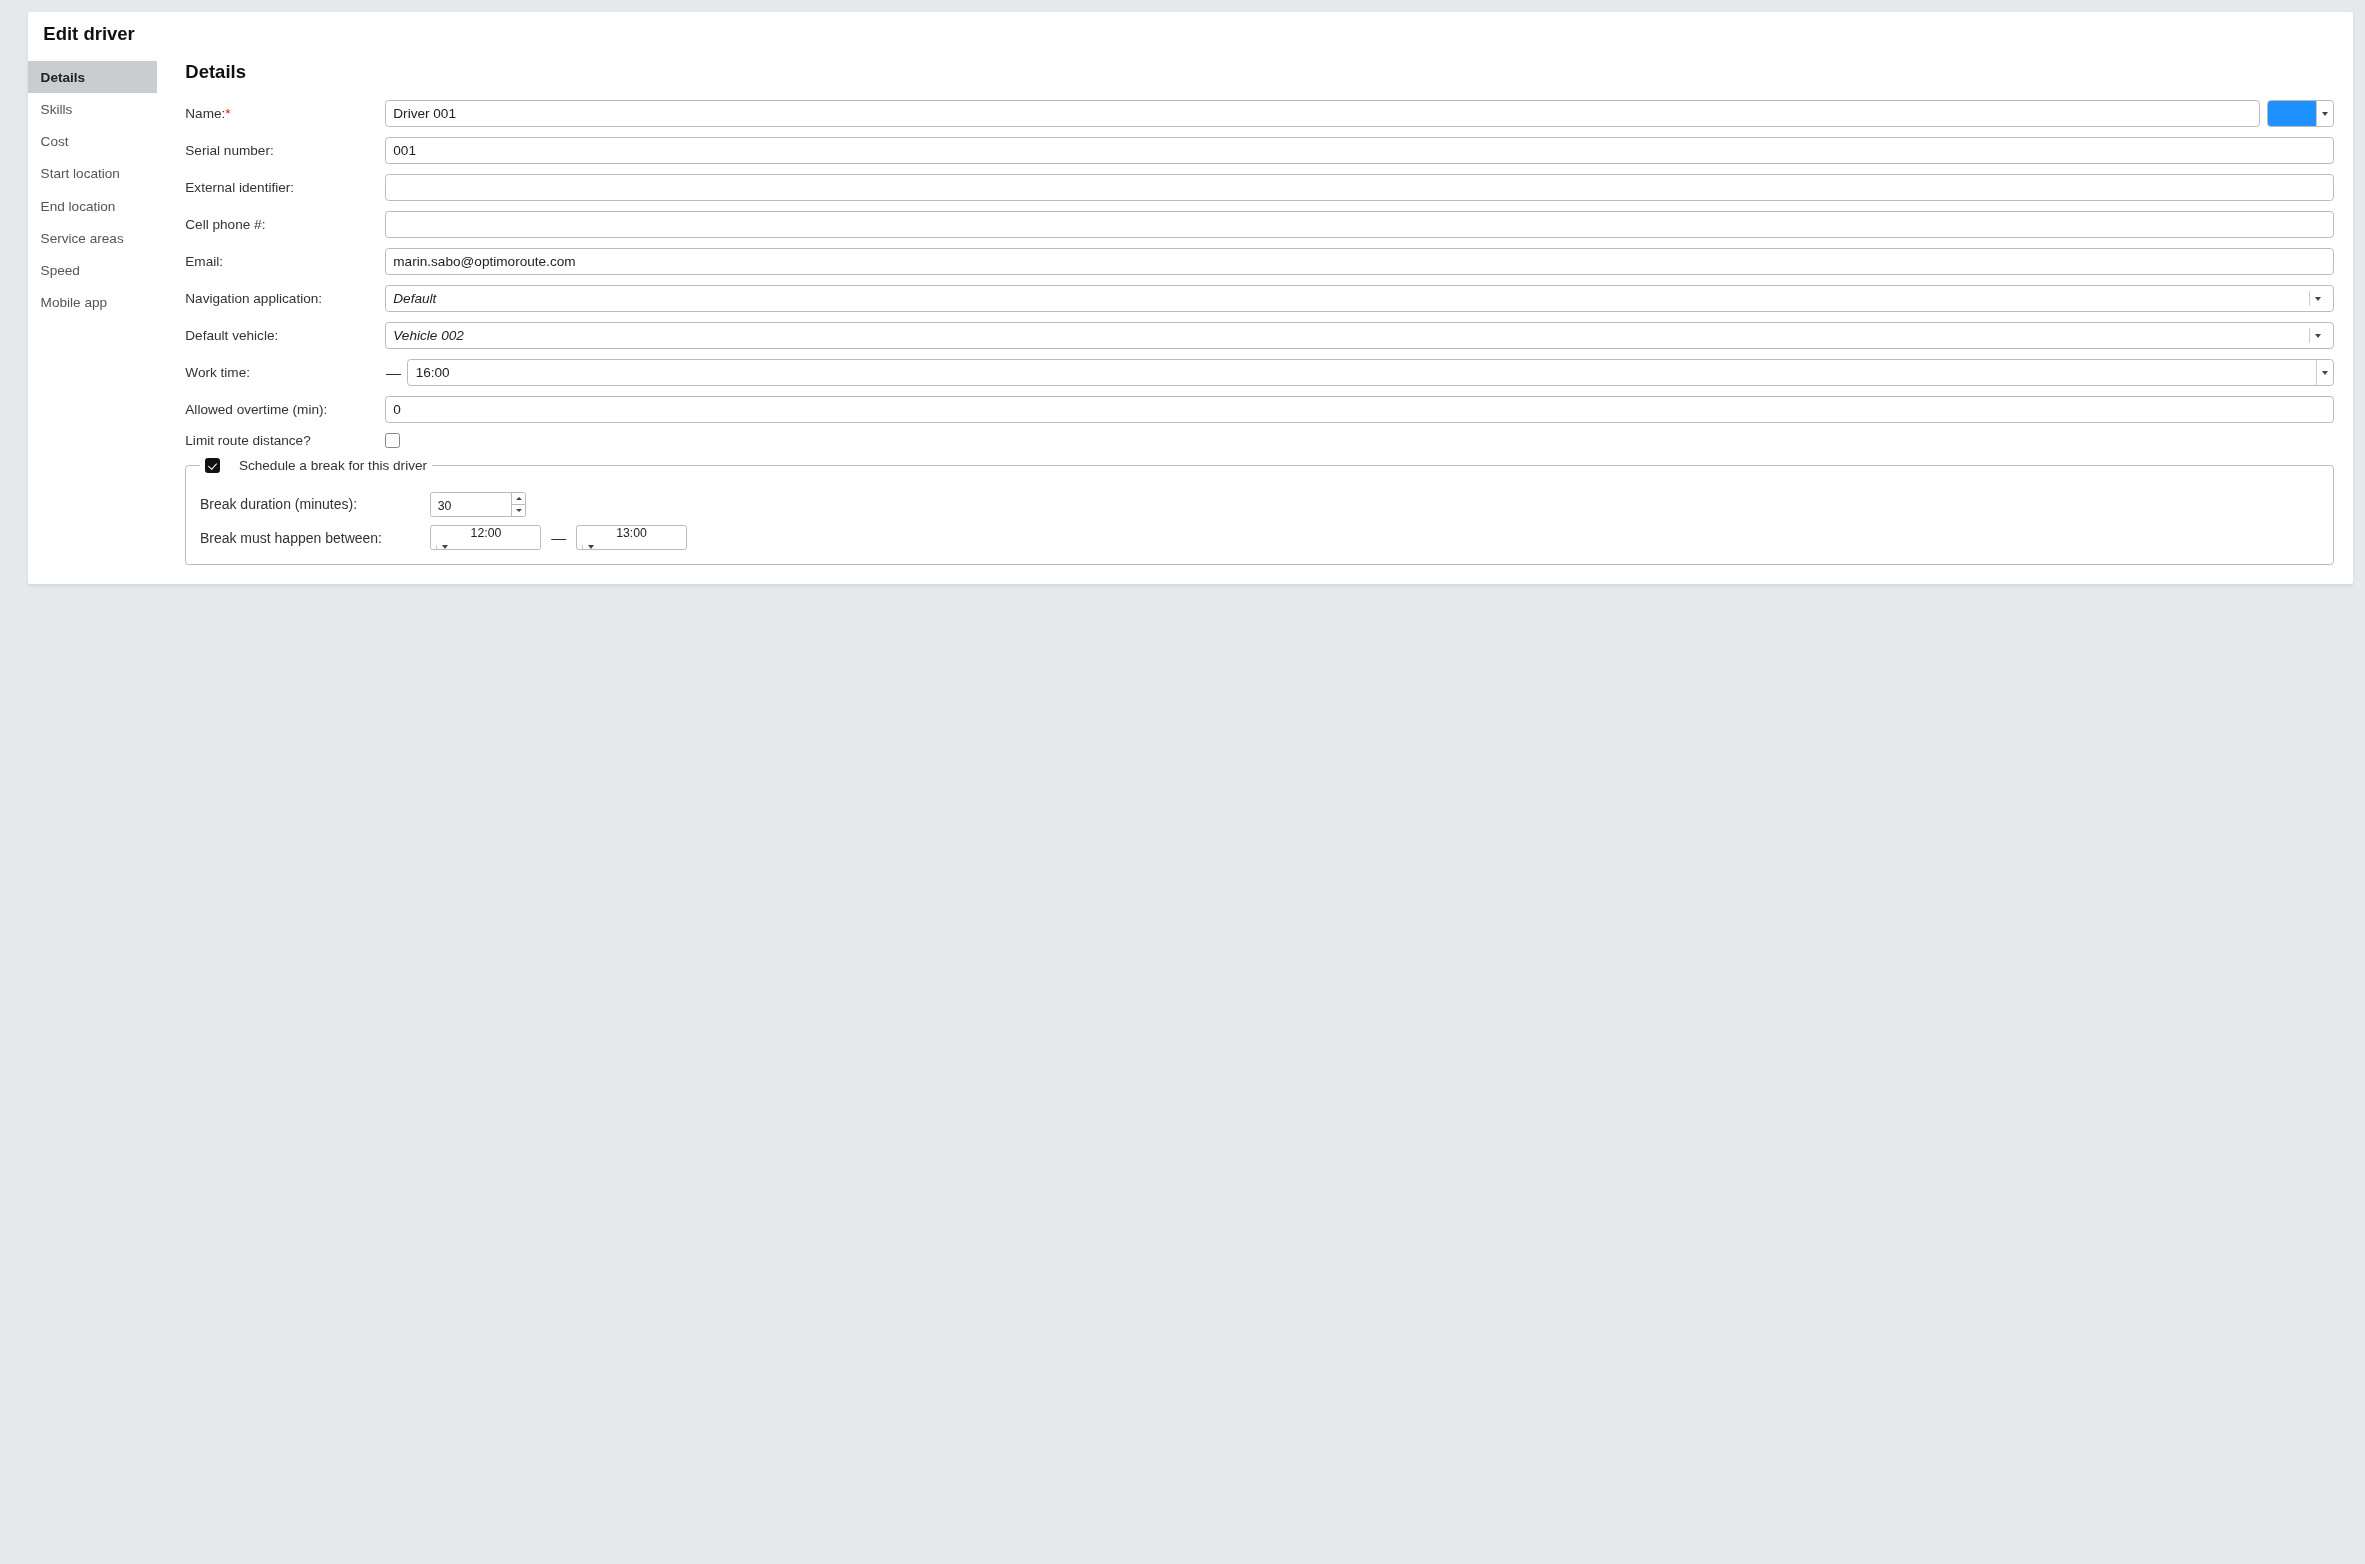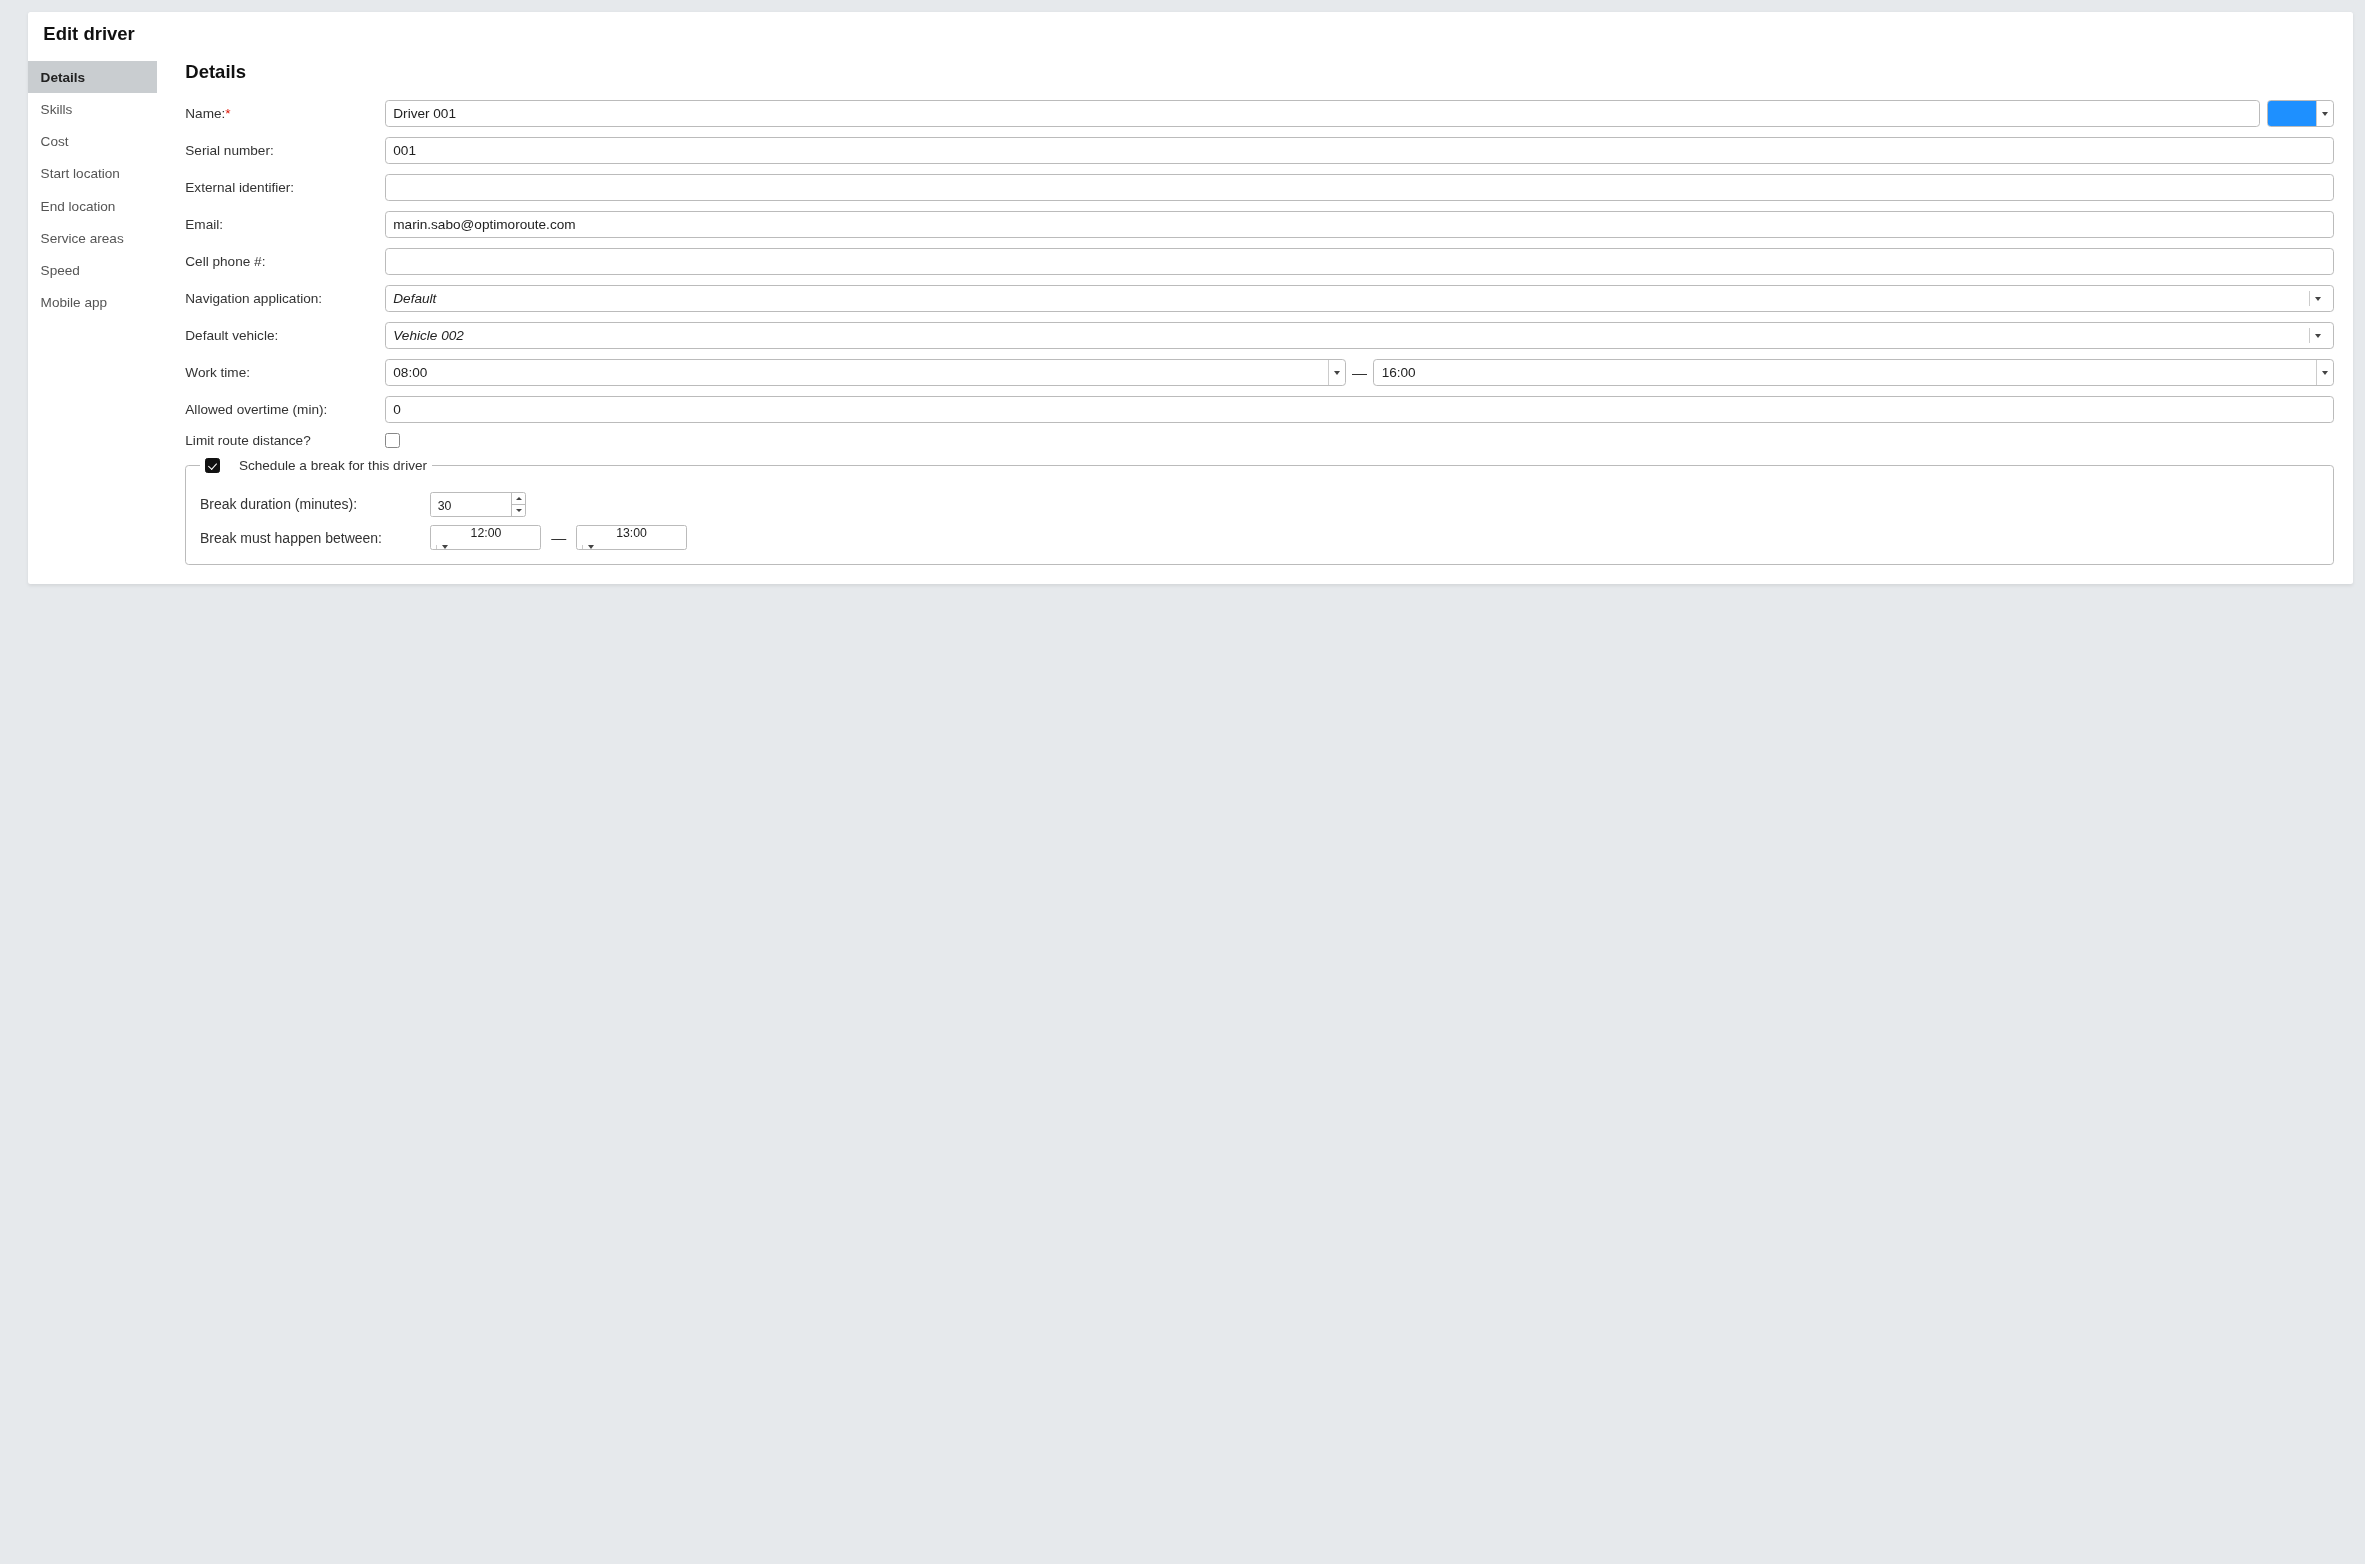--- a/index.html
+++ b/index.html
@@ -255,30 +255,30 @@
       </div>
 
       <div class="field-row">
         <div class="field-label">External identifier:</div>
         <div class="field-controls">
             <input type="text" value="" style="">
           </div>
       </div>
 
       <div class="field-row">
+        <div class="field-label">Cell phone #:</div>
+        <div class="field-controls">
+            <input type="text" value="" style="">
+          </div>
+      </div>
+
+      <div class="field-row">
         <div class="field-label">Email:</div>
         <div class="field-controls">
             <input type="text" value="marin.sabo@optimoroute.com" style="">
-          </div>
-      </div>
-
-      <div class="field-row">
-        <div class="field-label">Cell phone #:</div>
-        <div class="field-controls">
-            <input type="text" value="" style="">
           </div>
       </div>
 
       <div class="field-row">
         <div class="field-label">Navigation application:</div>
         <div class="field-controls">
           <div class="dropdown">
             <span class="dd-text">Default</span>
             <span class="dd-btn">
                 <span class="chev"></span>
@@ -296,26 +296,20 @@
                 <span class="chev"></span>
               </span>
           </div>
         </div>
       </div>
 
       <div class="field-row">
         <div class="field-label">Work time:</div>
         <div class="field-controls">
           <div class="time-group">
-            <div class="time-field">
-              <span class="dd-text">08:00</span>
-              <span class="dd-btn">
-                  <span class="chev"></span>
-                </span>
-            </div>
             <span class="dash">—</span>
             <div class="time-field">
               <span class="dd-text">16:00</span>
               <span class="dd-btn">
                   <span class="chev"></span>
                 </span>
             </div>
           </div>
         </div>
       </div>

